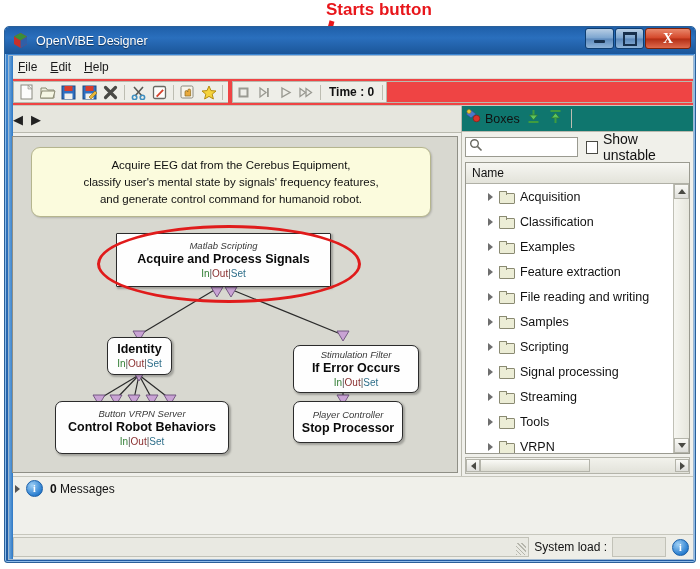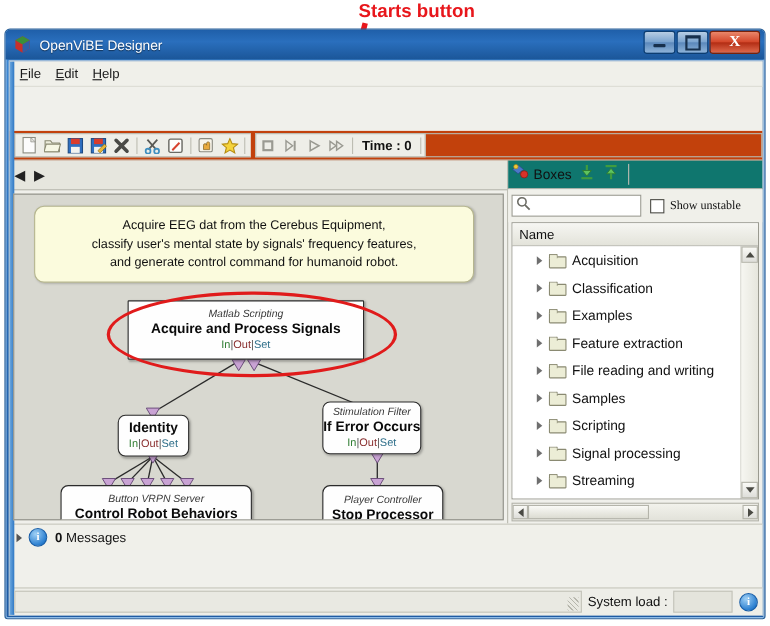--- a/index.html
+++ b/index.html
@@ -81,25 +81,24 @@
     padding-left: 9px;
   }
   .menu-item {
     font-size: 12px; color: #1a1a1a; margin-right: 13px;
     font-family: "Liberation Sans", sans-serif;
   }
   .menu-item u { text-decoration: underline; }
 
   
   .toolbar {
-    height: 26px; background: #c2410c;
+    height: 26px; background: #ef4444;
     display: flex; align-items: center;
     border-bottom: 1px solid #c8c8bf;
     padding-left: 4px;
-    margin-top: 40px;
   }
   .tb-group {
     display:flex; align-items:center; height: 22px;
     border: 1px solid #b9b9ae; background:#eeeee8;
     box-sizing: border-box;
   }
   .tb-group.g1 { border-right: none; padding: 0 2px; }
   .tb-btn {
     width: 21px; height: 20px; display:flex; align-items:center; justify-content:center;
   }
@@ -174,21 +173,21 @@
   }
   .bh-label { font-size: 12.5px; color:#111; margin-left:3px; font-family:"Liberation Sans",sans-serif;}
   .bh-sep { width:1px; height:19px; background:#bdbdb2; margin-left:8px;}
   .search-row { height: 26px; display:flex; align-items:center; background:#f0f0ea; padding: 2px 3px;}
   .search-input {
     width: 118px; height: 20px; background:#ffffff; border:1px solid #9a9a90;
     display:flex; align-items:center; padding-left:3px; box-sizing:border-box;
   }
   .chk-row { display:flex; align-items:center; margin-left: 8px; }
   .chk { width:11px; height:11px; border:1px solid #4a4a44; background:#fff; }
-  .chk-label { font-size: 11px; color:#111; margin-left:5px; font-family:Liberation Serif, serif;}
+  .chk-label { font-size: 14px; color:#111; margin-left:5px; font-family:Liberation Sans, sans-serif;}
 
   .tree-wrap { flex:1; display:flex; flex-direction:column; margin:0 3px 3px 3px; border:1px solid #9a9a90; background:#fff; min-height:0;}
   .tree-head {
     height: 20px; background: linear-gradient(to bottom,#f6f6f2,#e3e3da);
     border-bottom: 1px solid #b0b0a6; display:flex; align-items:center; padding-left:6px;
     font-size: 12px; color:#111; font-family:"Liberation Sans",sans-serif;
   }
   .tree-body { flex:1; display:flex; min-height:0; }
   .tree-list { flex:1; overflow:hidden; position:relative; background:#fff; }
   .tree-item {
@@ -454,21 +453,21 @@
                 <div class="n-kind">Matlab Scripting</div>
                 <div class="n-name">Acquire and Process Signals</div>
                 <div class="n-ports"><span class="p-in">In</span><span class="p-sep">|</span><span class="p-out">Out</span><span class="p-sep">|</span><span class="p-set">Set</span></div>
               </div>
 
               <div class="node" style="left:94px;top:200px;width:65px;height:38px;">
                 <div class="n-name">Identity</div>
                 <div class="n-ports"><span class="p-in">In</span><span class="p-sep">|</span><span class="p-out">Out</span><span class="p-sep">|</span><span class="p-set">Set</span></div>
               </div>
 
-              <div class="node" style="left:280px;top:188px;width:90px;height:48px;">
+              <div class="node" style="left:280px;top:208px;width:126px;height:48px;">
                 <div class="n-kind">Stimulation Filter</div>
                 <div class="n-name">If Error Occurs</div>
                 <div class="n-ports"><span class="p-in">In</span><span class="p-sep">|</span><span class="p-out">Out</span><span class="p-sep">|</span><span class="p-set">Set</span></div>
               </div>
 
               <div class="node" style="left:42px;top:264px;width:174px;height:53px;">
                 <div class="n-kind">Button VRPN Server</div>
                 <div class="n-name">Control Robot Behaviors</div>
                 <div class="n-ports"><span class="p-in">In</span><span class="p-sep">|</span><span class="p-out">Out</span><span class="p-sep">|</span><span class="p-set">Set</span></div>
               </div>

